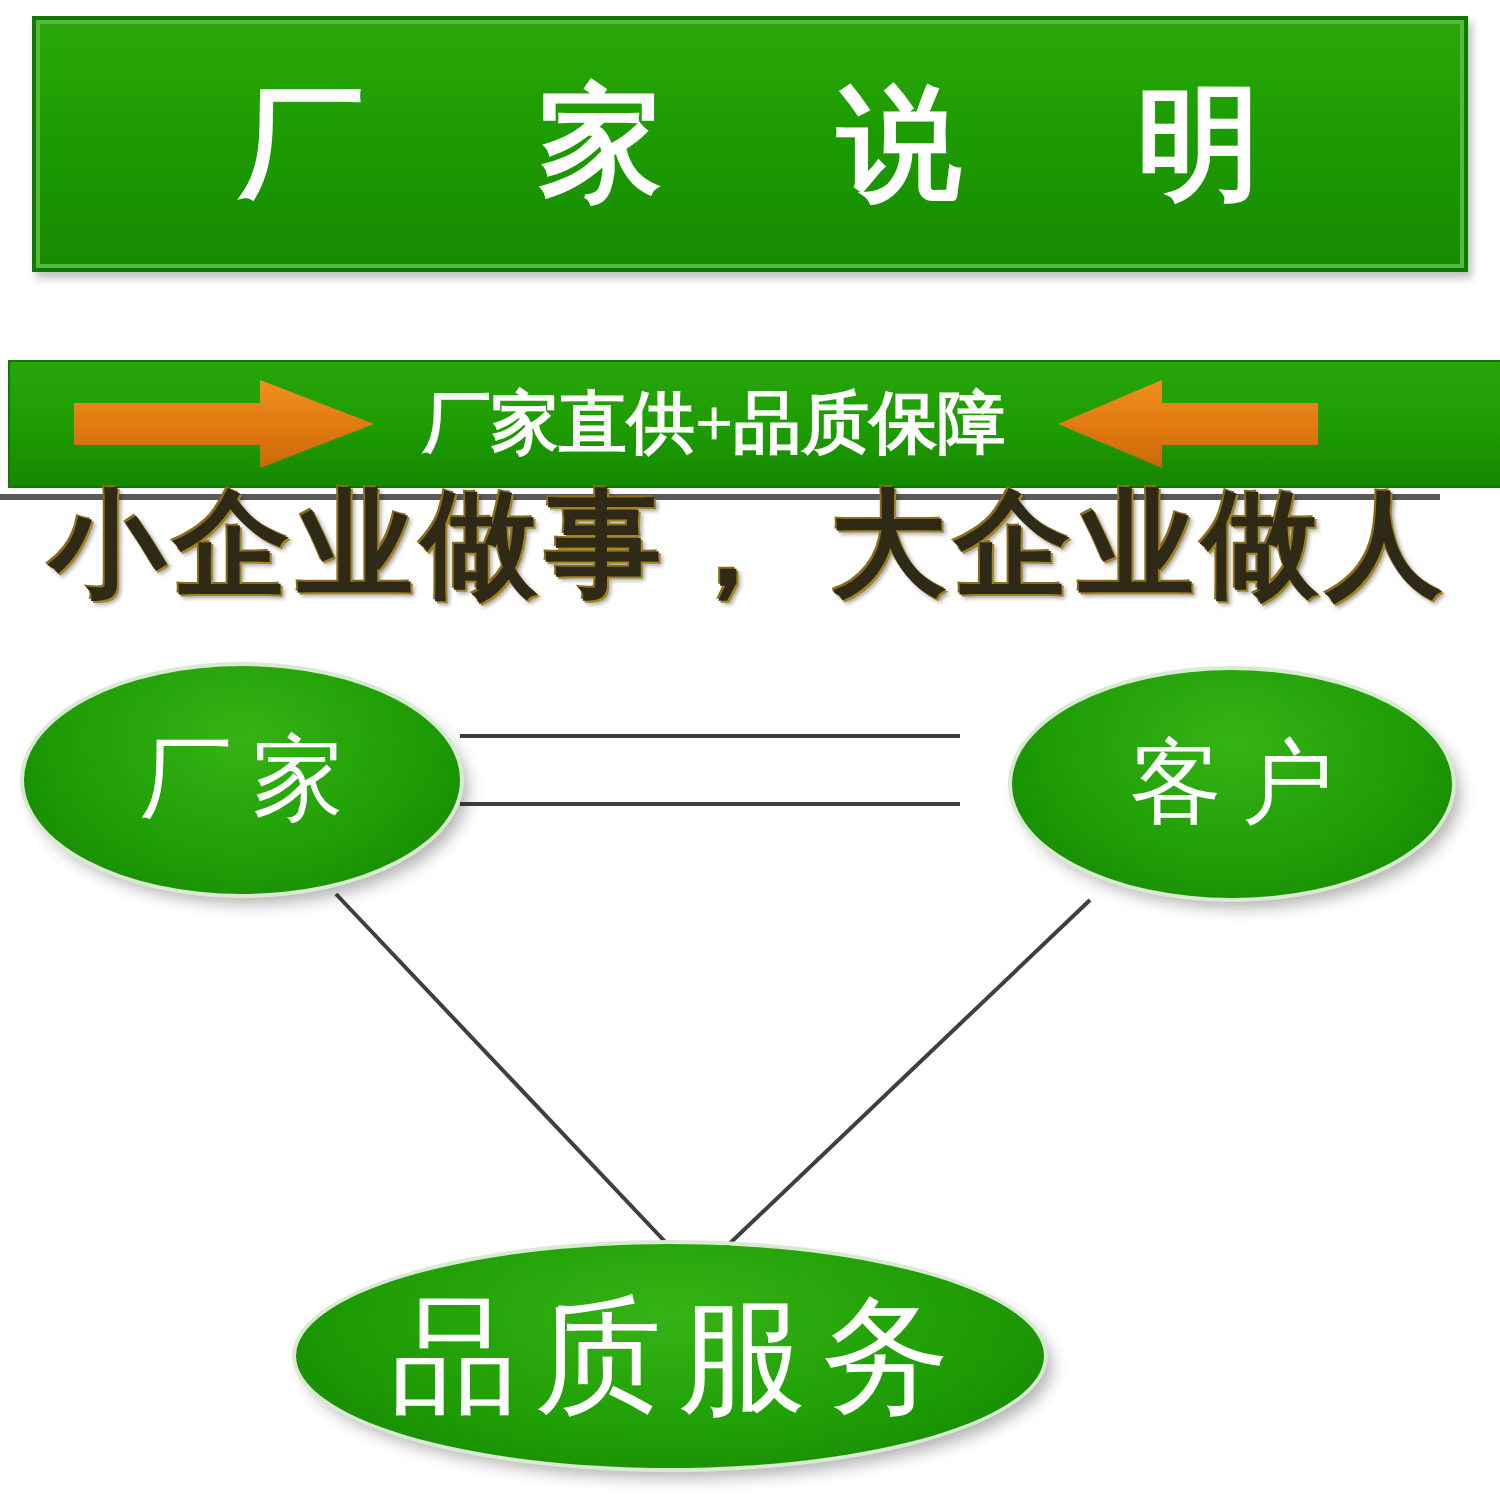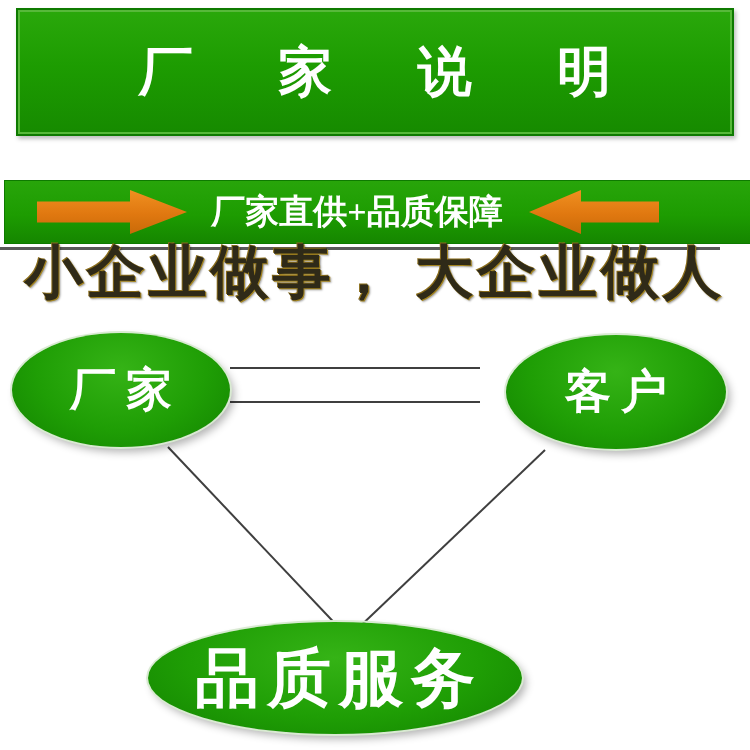--- a/index.html
+++ b/index.html
@@ -11,21 +11,21 @@
 
   
   .title-banner{
     position:absolute;left:16px;top:8px;width:714px;height:124px;
     background:linear-gradient(180deg,#2aa80b 0%,#1d9c01 45%,#168a00 100%);
     border:2px solid #0e7a00;
     box-shadow:inset 0 0 0 2px #57b93a, 2px 3px 4px rgba(0,0,0,0.25);
     display:flex;align-items:center;justify-content:center;
   }
   .title-banner .title-text{
-    color:#ffffff;font-size:54px;font-weight:600;
+    color:#ffffff;font-size:62px;font-weight:600;
     letter-spacing:36px;text-indent:36px;white-space:nowrap;
   }
 
   
   .supply-banner{
     position:absolute;left:4px;top:180px;width:742px;height:62px;
     background:linear-gradient(180deg,#28a50a 0%,#1d9c01 55%,#158600 100%);
     border:1px solid #0e7a00;
     padding-left:41px;
   }
@@ -64,21 +64,21 @@
 
   
   .connector-svg{position:absolute;left:0;top:0;width:750px;height:750px;}
   .node{
     position:absolute;border-radius:50%;
     background:radial-gradient(ellipse at 50% 32%, #35b316 0%, #1f9e05 55%, #128200 100%);
     box-shadow:0 0 0 2px #d9ead2, 4px 5px 8px rgba(0,0,0,0.3);
     display:flex;align-items:center;justify-content:center;
   }
   .node .node-label{
-    color:#ffffff;font-size:46px;font-weight:700;
+    color:#ffffff;font-size:46px;font-weight:400;
     letter-spacing:10px;text-indent:10px;white-space:nowrap;
   }
   .node-factory{left:12px;top:333px;width:218px;height:114px;}
   .node-customer{left:506px;top:335px;width:220px;height:114px;}
   .node-service{left:148px;top:622px;width:374px;height:112px;}
   .node-service .node-label{font-size:64px;letter-spacing:8px;text-indent:8px;}
 </style>
 </head>
 <body>
 

